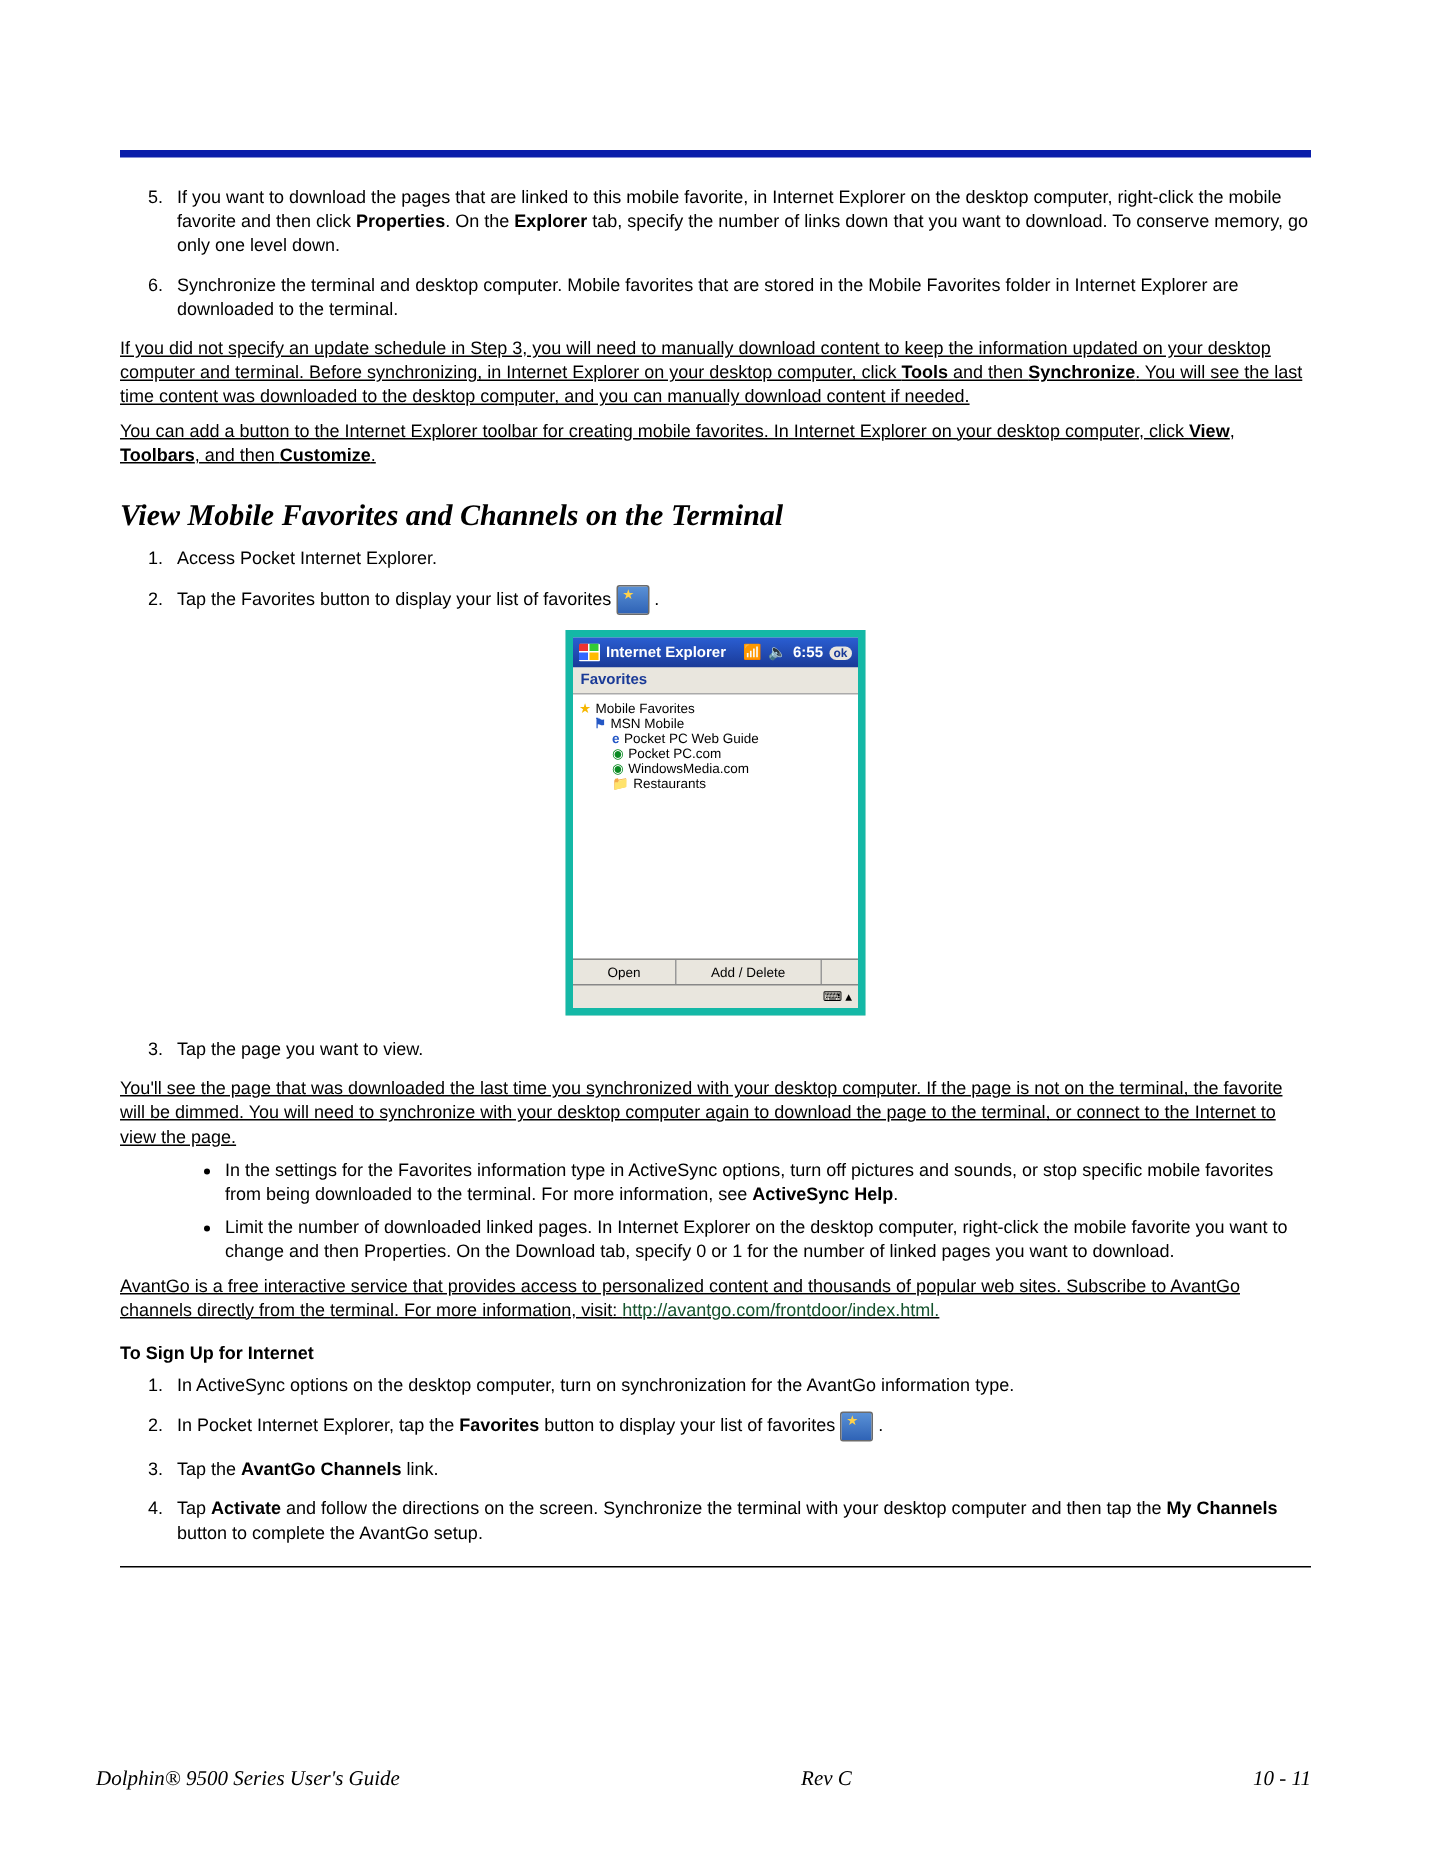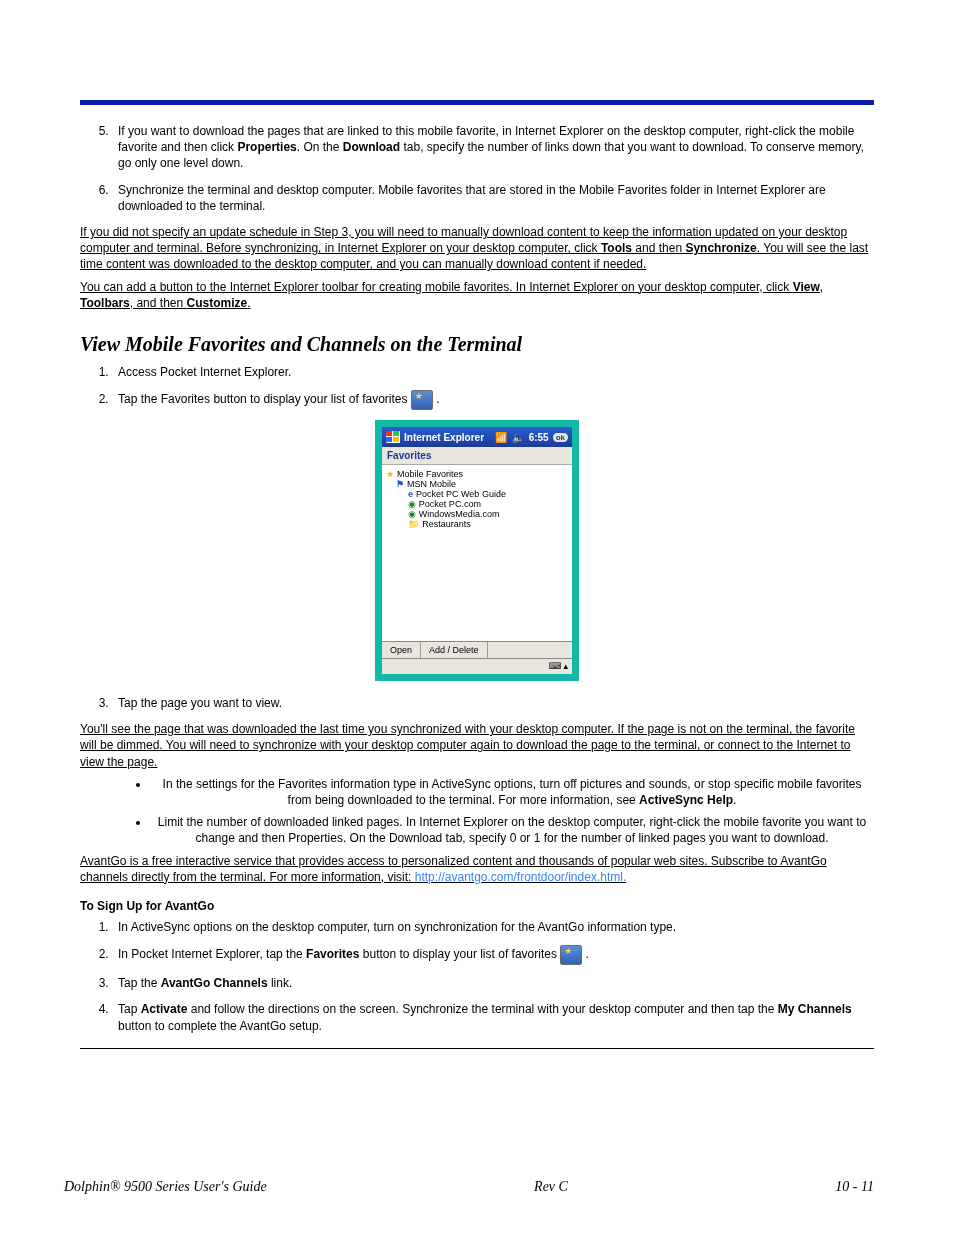--- a/index.html
+++ b/index.html
@@ -40,36 +40,35 @@
   }
   .ul {
     list-style: disc;
     padding-left: 70px;
     margin: 4px 0;
   }
   .ul > li {
     font-size: 12px;
     line-height: 1.35;
     margin-bottom: 6px;
-    text-align: center;
   }
   .h2 {
     font-family: Georgia, "Times New Roman", serif;
     font-style: italic;
     font-weight: bold;
     font-size: 20px;
     color: #000000;
     margin: 22px 0 8px 0;
   }
   .sub-h {
     font-size: 12px;
     font-weight: bold;
     margin: 14px 0 6px 0;
   }
-  a.url { color: #3b82f6; text-decoration: none; }
+  a.url { color: #14532d; text-decoration: none; }
   .fav-icon {
     display: inline-block;
     width: 20px;
     height: 18px;
     background: linear-gradient(#5a91d6,#2f63b6);
     border: 1px solid #6b6b6b;
     border-radius: 2px;
     vertical-align: middle;
     position: relative;
   }
@@ -82,21 +81,21 @@
   }
   
   .shot-wrap {
     display:flex;
     justify-content:center;
     margin: 8px 0 14px 0;
   }
   .shot-row { display:flex; align-items:stretch; }
   .device {
     width: 190px;
-    border: 7px solid #14b8a6;
+    border: 5px solid #14b8a6;
     font-size: 10px;
     background:#e9e6de;
     position:relative;
   }
   .device .titlebar {
     background: linear-gradient(#2a5ed2,#1a3a97);
     color:#fff;
     padding:2px 4px;
     display:flex;
     align-items:center;
@@ -139,21 +138,21 @@
   .ic-ie{color:#2457c5;font-weight:bold;}
   .ic-play{color:#0a8a22;}
   .ic-folder{color:#d49a00;}
   .toolbar{
     display:flex;
     border-top:1px solid #888;
     background:#e9e6de;
     font-size:9px;
   }
   .toolbar span{
-    padding:3px 8px;
+    padding:3px 23px;
     border-right:1px solid #999;
     text-align:right;
   }
   .kbrow{
     display:flex;justify-content:flex-end;
     padding:2px 4px 3px 4px;
     border-top:1px solid #888;
     gap:2px;
     font-size:9px;
   }
@@ -179,21 +178,21 @@
   }
 </style>
 </head>
 <body>
 
 <div class="page">
   <hr class="blue-rule">
 
   <ol class="ol" start="5">
     <li>
-      <span>If you want to download the pages that are linked to this mobile favorite, in Internet Explorer on the desktop computer, right-click the mobile favorite and then click </span><b>Properties</b><span>. On the </span><b>Download</b><span> tab, specify the number of links down that you want to download. To conserve memory, go only one level down.</span>
+      <span>If you want to download the pages that are linked to this mobile favorite, in Internet Explorer on the desktop computer, right-click the mobile favorite and then click </span><b>Properties</b><span>. On the </span><b>Explorer</b><span> tab, specify the number of links down that you want to download. To conserve memory, go only one level down.</span>
     </li>
     <li><span>Synchronize the terminal and desktop computer. Mobile favorites that are stored in the Mobile Favorites folder in Internet Explorer are downloaded to the terminal.</span></li>
   </ol>
 
   <p class="body-text">
     <span>If you did not specify an update schedule in Step 3, you will need to manually download content to keep the information updated on your desktop computer and terminal. Before synchronizing, in Internet Explorer on your desktop computer, click </span><b>Tools</b><span> and then </span><b>Synchronize</b><span>. You will see the last time content was downloaded to the desktop computer, and you can manually download content if needed.</span>
   </p>
 
   <p class="body-text">
     <span>You can add a button to the Internet Explorer toolbar for creating mobile favorites. In Internet Explorer on your desktop computer, click </span><b>View</b><span>, </span><b>Toolbars</b><span>, and then </span><b>Customize</b><span>.</span>
@@ -270,21 +269,21 @@
       <span>In the settings for the Favorites information type in ActiveSync options, turn off pictures and sounds, or stop specific mobile favorites from being downloaded to the terminal. For more information, see </span><b>ActiveSync Help</b><span>.</span>
     </li>
     <li><span>Limit the number of downloaded linked pages. In Internet Explorer on the desktop computer, right-click the mobile favorite you want to change and then Properties. On the Download tab, specify 0 or 1 for the number of linked pages you want to download.</span></li>
   </ul>
 
 
   <p class="body-text">
     <span>AvantGo is a free interactive service that provides access to personalized content and thousands of popular web sites. Subscribe to AvantGo channels directly from the terminal. For more information, visit:  </span><a class="url">http://avantgo.com/frontdoor/index.html.</a>
   </p>
 
-  <p class="sub-h">To Sign Up for AvantGo</p>
+  <p class="sub-h">To Sign Up for Internet</p>
 
   <ol class="ol">
     <li><span>In ActiveSync options on the desktop computer, turn on synchronization for the AvantGo information type.</span></li>
     <li>
       <span>In Pocket Internet Explorer, tap the </span><b>Favorites</b><span> button to display your list of favorites </span><span class="fav-icon"></span><span> .</span>
     </li>
     <li>
       <span>Tap the </span><b>AvantGo Channels</b><span> link.</span>
     </li>
     <li>

